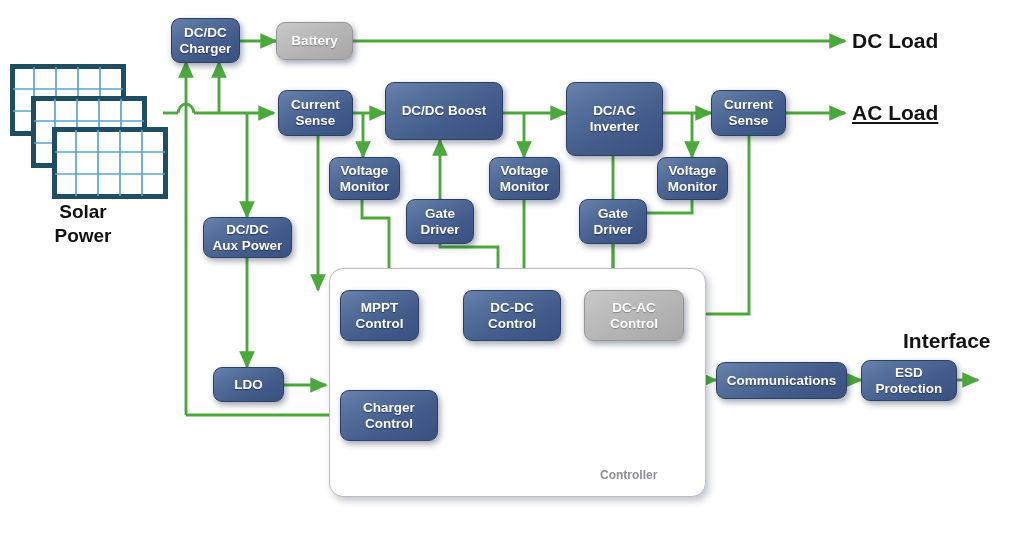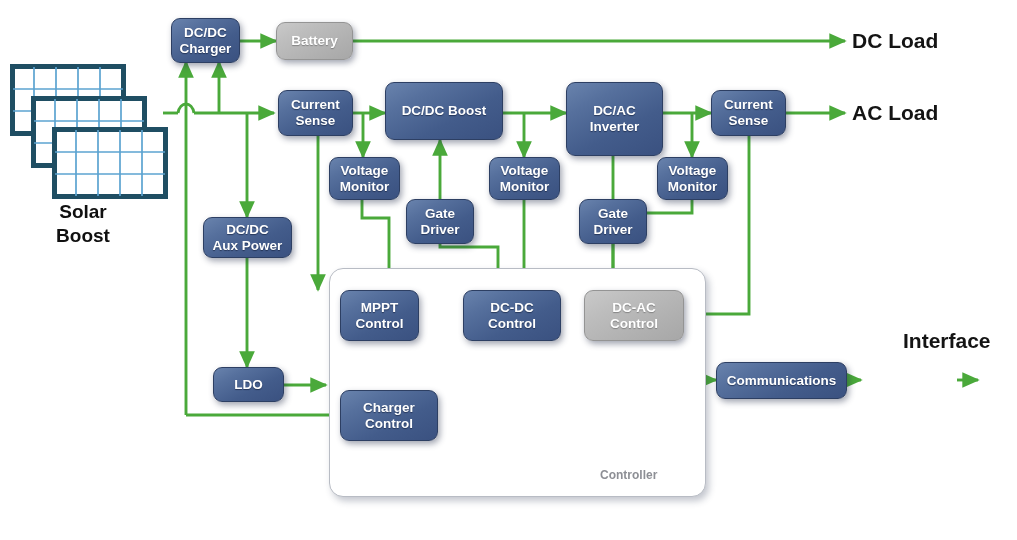--- a/index.html
+++ b/index.html
@@ -190,21 +190,21 @@
           <line x1="46" y1="3" x2="46" y2="69"></line>
         <line x1="68" y1="3" x2="68" y2="69"></line>
           <line x1="90" y1="3" x2="90" y2="69"></line>
         <line x1="3" y1="25" x2="113" y2="25"></line>
           <line x1="3" y1="47" x2="113" y2="47"></line>
       </g>
     </svg>
   </div>
   <div class="solar-cap" style="left:8px;top:200px;">
     <div>Solar</div>
-    <div>Boost</div>
+    <div>Power</div>
   </div>
 
   <div class="blk blue" style="left:171px;top:18px;width:69px;height:45px;">
     <div>
       <div>DC/DC</div>
       <div>Charger</div>
     </div>
   </div>
 
   <div class="blk gray" style="left:276px;top:22px;width:77px;height:38px;">
@@ -307,18 +307,24 @@
     <div>
       <div>Charger</div>
       <div>Control</div>
     </div>
   </div>
 
   <div class="blk blue" style="left:716px;top:362px;width:131px;height:37px;">
     <div>Communications</div>
   </div>
 
+  <div class="blk blue" style="left:861px;top:360px;width:96px;height:41px;">
+    <div>
+      <div>ESD</div>
+      <div>Protection</div>
+    </div>
+  </div>
 
   <div class="txtlabel big" style="left:852px;top:29px;">DC Load</div>
-  <div class="txtlabel big" style="left:852px;top:101px;">AC Load</div>
+  <div class="txtlabel big" style="left:852px;top:101px;text-decoration:underline;">AC Load</div>
   <div class="txtlabel big" style="left:903px;top:329px;">Interface</div>
 
 </div>
 
 </body></html>

